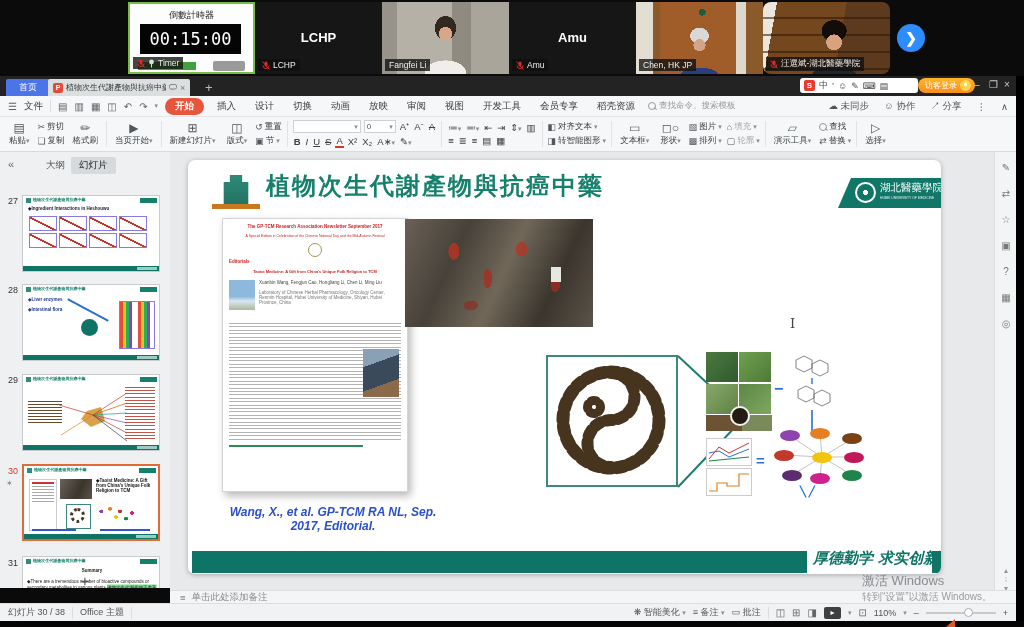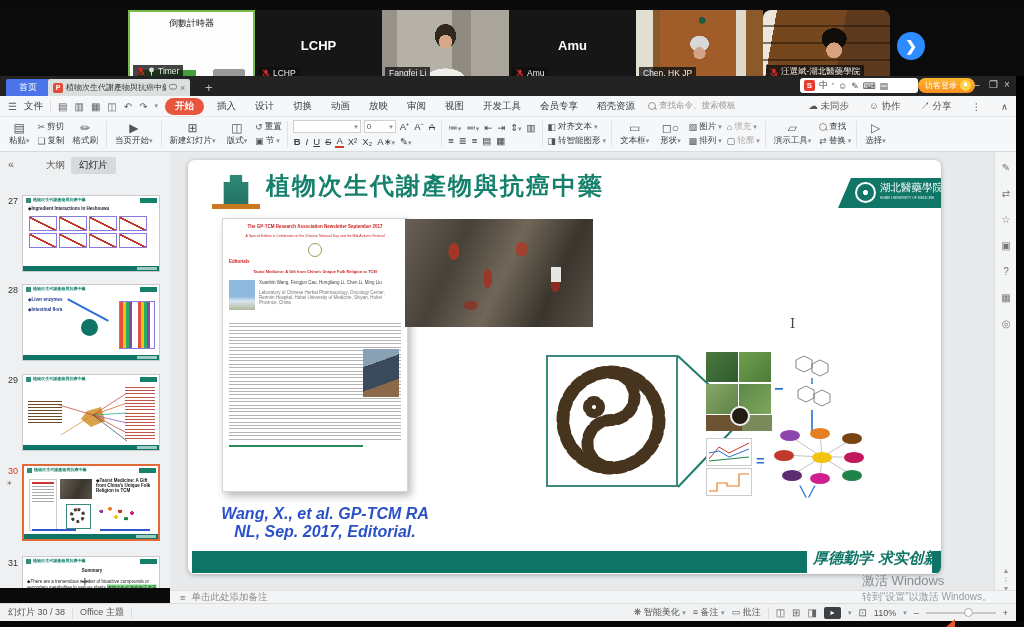--- a/index.html
+++ b/index.html
@@ -1,20 +1,20 @@
 <!DOCTYPE html>
 <html><head>
 <meta charset="utf-8">
 <style>
   html,body{margin:0;padding:0;background:#000;}
   .abs{position:absolute;}
   #screen{position:relative;width:1024px;height:627px;background:#0a0a0a;overflow:hidden;
     font-family:"Liberation Sans",sans-serif;-webkit-font-smoothing:antialiased;}
   
-  .vstrip{left:0;top:0;width:1024px;height:76px;background:#0b0b0b;margin-top:8px;}
+  .vstrip{left:0;top:0;width:1024px;height:76px;background:#0b0b0b;}
   .vtile{position:absolute;top:2px;height:72px;width:127px;background:#161616;overflow:hidden;}
   .vlabel{position:absolute;left:3px;bottom:3px;background:rgba(15,15,15,.78);color:#eee;
     font-size:8.5px;padding:1px 4px;display:flex;align-items:center;gap:3px;white-space:nowrap;}
   .vname{color:#fff;font-weight:bold;font-size:13px;position:absolute;width:100%;text-align:center;top:28px;}
   .timer-tile{background:#fdfdfd;border:2px solid #79bd49;box-sizing:border-box;}
   .timer-head{position:absolute;top:5px;width:100%;text-align:center;font-size:9px;color:#222;}
   .timer-box{position:absolute;left:10px;top:20px;width:101px;height:30px;background:#050505;
     color:#fff;font-family:"DejaVu Sans Mono",monospace;font-size:17px;display:flex;align-items:center;justify-content:center;}
   .timer-bar{position:absolute;left:8px;bottom:2px;width:58px;height:8px;background:#44a03c;}
   .timer-btn{position:absolute;right:8px;bottom:1px;width:32px;height:10px;background:#9a9a9a;border-radius:2px;}
@@ -57,21 +57,21 @@
   .avatar{width:11px;height:11px;border-radius:50%;background:radial-gradient(circle 3px at 50% 35%,#fff 60%,#ffd34d 61%);border:1px solid #ffd34d;box-sizing:border-box;background-color:#ffd34d;}
   .winctl{position:absolute;top:3px;color:#c9c9c9;font-size:10px;}
   .menubar{left:0;top:96px;width:1016px;height:21px;background:#f6f7f8;border-bottom:1px solid #e4e5e6;
     display:flex;align-items:center;font-size:9.5px;color:#3c4043;padding:0 8px;box-sizing:border-box;gap:7px;}
   .mico{color:#5f6368;font-size:10px;}
   .mtab{padding:1px 6px;white-space:nowrap;}
   .mtab.active{background:#e8553d;color:#fff;border-radius:9px;padding:2px 10px;font-weight:bold;}
   .msearch{display:flex;align-items:center;gap:3px;color:#999;font-size:8.5px;white-space:nowrap;}
   .i-mag{width:6px;height:6px;border:1px solid #999;border-radius:50%;position:relative;display:inline-block;}
   .i-mag::after{content:"";position:absolute;left:5px;top:5px;width:3px;height:1px;background:#999;transform:rotate(45deg);}
-  .mright{margin-left:auto;display:flex;align-items:center;gap:20px;color:#555;white-space:nowrap;}
+  .mright{margin-left:auto;display:flex;align-items:center;gap:15px;color:#555;white-space:nowrap;}
   .vr{width:1px;height:12px;background:#ddd;}
   
   .ribbon{left:0;top:117px;width:1016px;height:35px;background:#f6f7f8;border-bottom:1px solid #d9dadb;
     display:flex;align-items:stretch;padding:2px 6px;box-sizing:border-box;gap:5px;font-size:8.5px;color:#3c4043;}
   .rsep{width:1px;background:#e2e3e4;margin:2px 0;}
   .rbig{display:flex;flex-direction:column;align-items:center;justify-content:center;gap:1px;padding:0 3px;white-space:nowrap;}
   .rbig .gi{font-size:12px;line-height:12px;color:#52565b;}
   .rstack{display:flex;flex-direction:column;justify-content:center;gap:2px;}
   .rsm{display:flex;align-items:center;gap:2px;white-space:nowrap;}
   .rsm .gi{font-size:9px;color:#52565b;}
@@ -201,20 +201,21 @@
   .scrtl{display:flex;flex-direction:column;align-items:center;gap:2px;margin-top:auto;margin-bottom:8px;color:#999;font-size:7px;}
 </style>
 </head>
 <body>
 
 <div id="screen">
 
   <div class="abs vstrip">
     <div class="vtile timer-tile" style="left:128px">
       <div class="timer-head">倒數計時器</div>
+      <div class="timer-box">00:15:00</div>
       <div class="timer-bar"></div>
       <div class="timer-btn"></div>
       <div class="vlabel">
         <svg width="8" height="9">
             <rect x="2.5" y="0.5" width="3" height="5" rx="1.5" fill="#e02828"></rect>
             <path d="M1 4.5a2.6 2.6 0 0 0 6 0" stroke="#e02828" fill="none"></path>
             <line x1="0.5" y1="0.5" x2="7.5" y2="8.5" stroke="#e02828"></line>
           </svg>
         <svg width="7" height="9">
             <circle cx="3.5" cy="3" r="2.4" fill="#ddd"></circle>
@@ -709,21 +710,21 @@
         <span class="ov" style="left:2px;top:22px;background:#c0392b"></span>
         <span class="ov" style="left:40px;top:24px;background:#f1c40f"></span>
         <span class="ov" style="left:72px;top:24px;background:#c2185b"></span>
         <span class="ov" style="left:10px;top:42px;background:#5b2c6f"></span>
         <span class="ov" style="left:38px;top:45px;background:#d02090"></span>
         <span class="ov" style="left:70px;top:42px;background:#1e8449"></span>
       </div>
       <span class="farr" style="left:94px;top:134px">╲ ╱</span>
     </div>
 
-    <div class="cite" style="left:22px;width:230px;font-size:16px">Wang, X., et al. GP-TCM RA NL, Sep. 2017, Editorial.</div>
+    <div class="cite" style="left:30px;width:230px;font-size:12px">Wang, X., et al. GP-TCM RA NL, Sep. 2017, Editorial.</div>
 
     <div class="band"></div>
     <div class="motto">厚德勤学 求实创新</div>
     <div class="bandblk"></div>
   </div>
 
   <div class="abs rpanel">
     <span>✎</span>
     <span>⇄</span>
     <span>☆</span>

